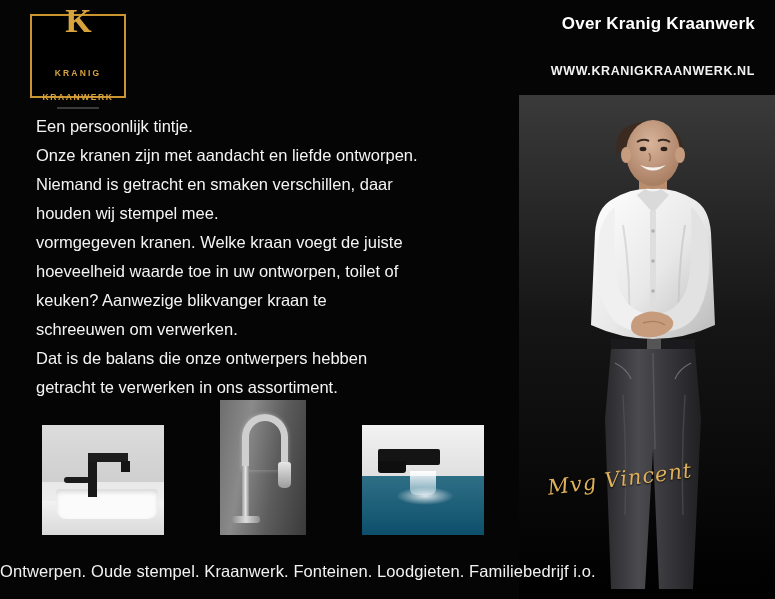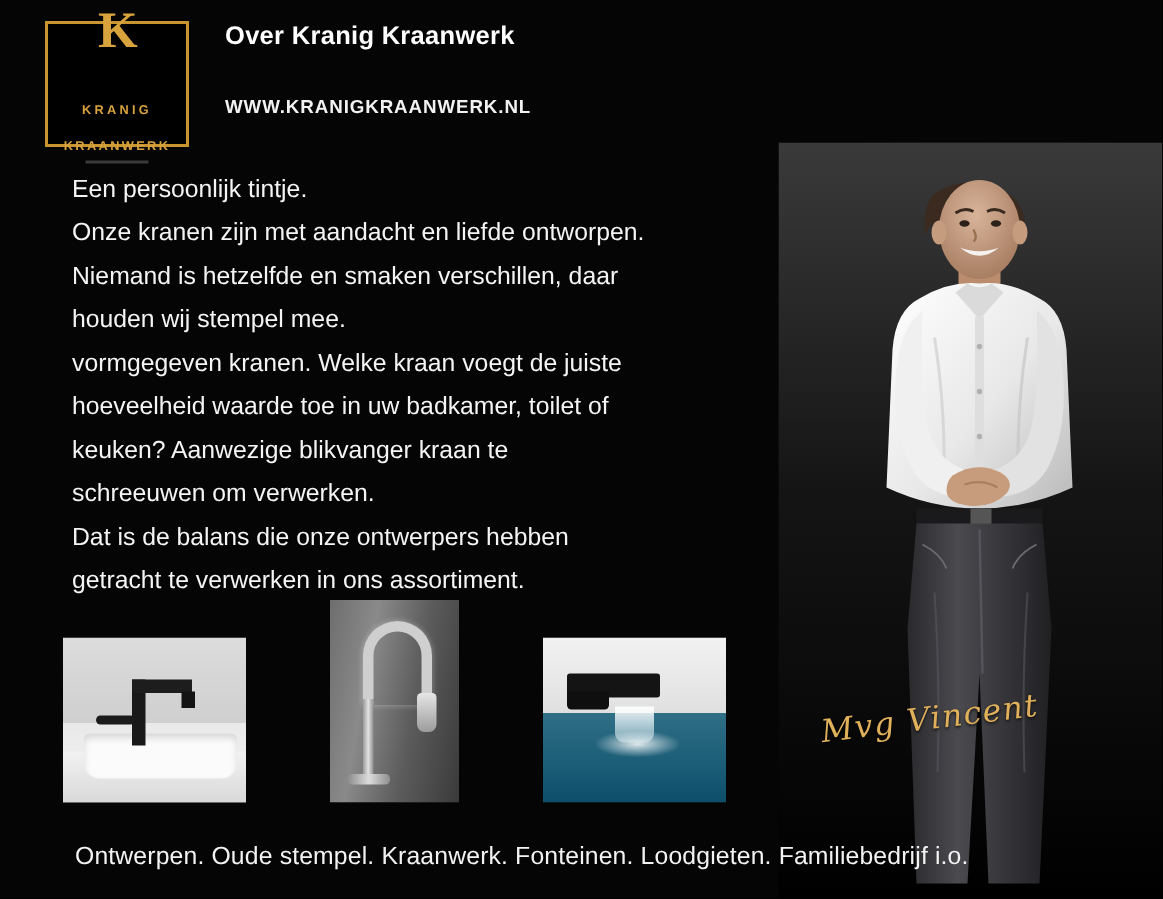--- a/index.html
+++ b/index.html
@@ -68,21 +68,21 @@
     border: 0.5px solid #3a3a3a;
   }
   .logo-flag i { flex: 1; display: block; }
 
   
   .header {
     position: absolute;
     left: 150px;
     right: 20px;
     top: 14px;
-    text-align: left;
+    text-align: right;
   }
   .header-title {
     font-size: 17px;
     font-weight: 700;
     color: #ffffff;
     letter-spacing: 0.2px;
   }
   .header-url {
     margin-top: 30px;
     font-size: 12.5px;
@@ -94,21 +94,20 @@
   
   .body-copy {
     position: absolute;
     left: 36px;
     top: 112px;
     width: 490px;
     font-size: 16.5px;
     line-height: 29px;
     color: #f4f4f4;
     font-weight: 400;
-    margin-left: 12px;
   }
   .body-copy p { margin: 0; }
 
   
   .photo {
     position: absolute;
     right: 0;
     top: 95px;
     width: 256px;
     height: 504px;
@@ -173,21 +172,20 @@
   .t3-fall  { position:absolute; left:48px; top:46px; width:26px; height:24px; background:linear-gradient(180deg,rgba(255,255,255,.92),rgba(200,230,240,.45)); border-radius:0 0 6px 6px; }
   .t3-splash{ position:absolute; left:34px; top:62px; width:58px; height:18px; background:radial-gradient(ellipse at center,rgba(255,255,255,.85),rgba(255,255,255,0) 70%); }
 
   
   .footer {
     position: absolute;
     left: 0;
     right: 0;
     bottom: 18px;
     text-align: left;
-    padding-left: 50px;
     font-size: 16.5px;
     color: #f2f2f2;
     letter-spacing: 0.1px;
   }
 </style>
 </head>
 <body>
 
 <div class="page">
 
@@ -206,24 +204,24 @@
   </div>
 
   <div class="header">
     <div class="header-title">Over Kranig Kraanwerk</div>
     <div class="header-url">WWW.KRANIGKRAANWERK.NL</div>
   </div>
 
   <div class="body-copy">
     <p>Een persoonlijk tintje.</p>
     <p>Onze kranen zijn met aandacht en liefde ontworpen.</p>
-    <p>Niemand is hetzelfde en smaken verschillen, daar</p>
+    <p>Niemand is getracht en smaken verschillen, daar</p>
     <p>houden wij stempel mee.</p>
     <p>vormgegeven kranen. Welke kraan voegt de juiste</p>
-    <p>hoeveelheid waarde toe in uw badkamer, toilet of</p>
+    <p>hoeveelheid waarde toe in uw ontworpen, toilet of</p>
     <p>keuken? Aanwezige blikvanger kraan te</p>
     <p>schreeuwen om verwerken.</p>
     <p>Dat is de balans die onze ontwerpers hebben</p>
     <p>getracht te verwerken in ons assortiment.</p>
   </div>
 
   <div class="photo">
     <svg class="man" viewBox="0 0 256 504" preserveAspectRatio="xMidYMid slice">
       <defs>
         <linearGradient id="bgG" x1="0" y1="0" x2="0" y2="1">

